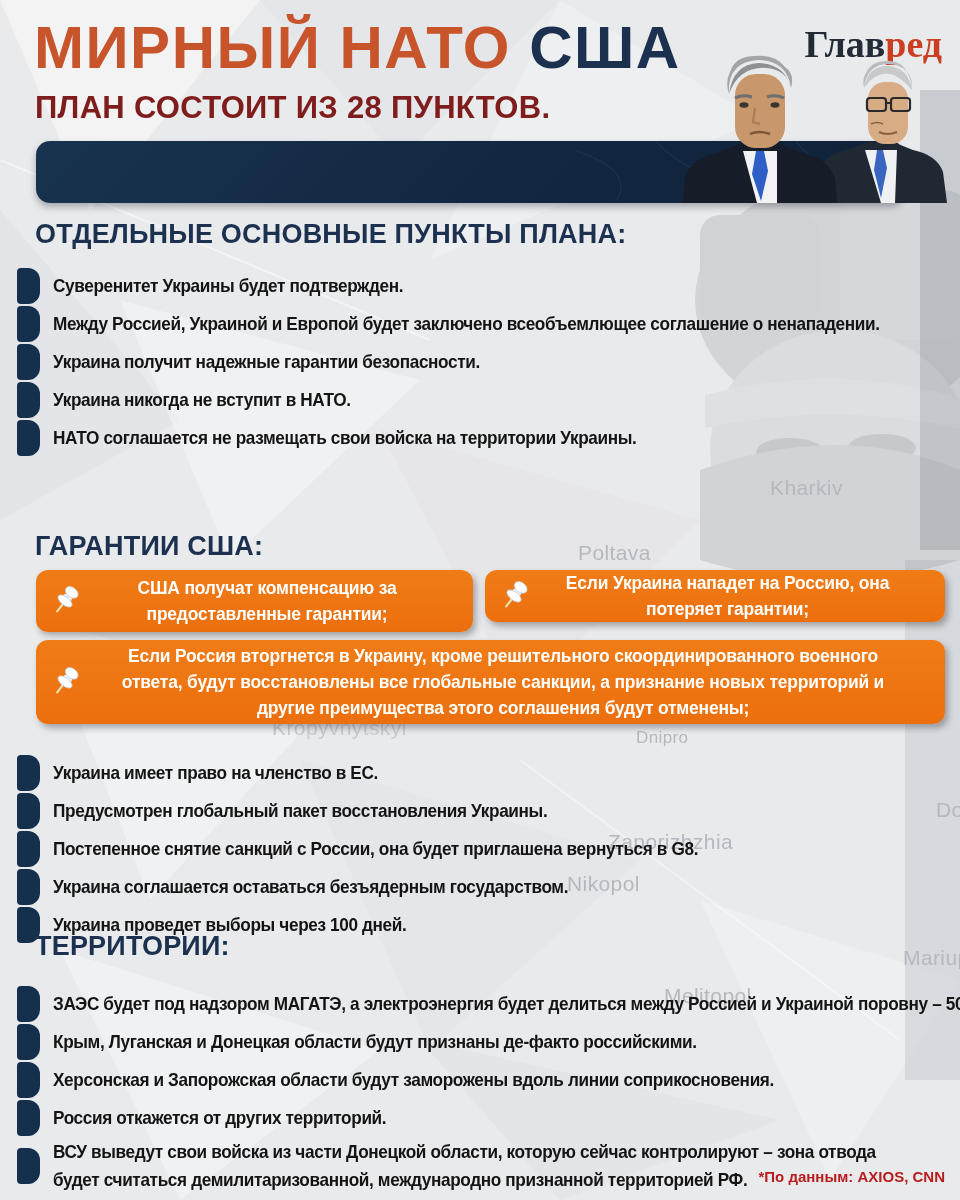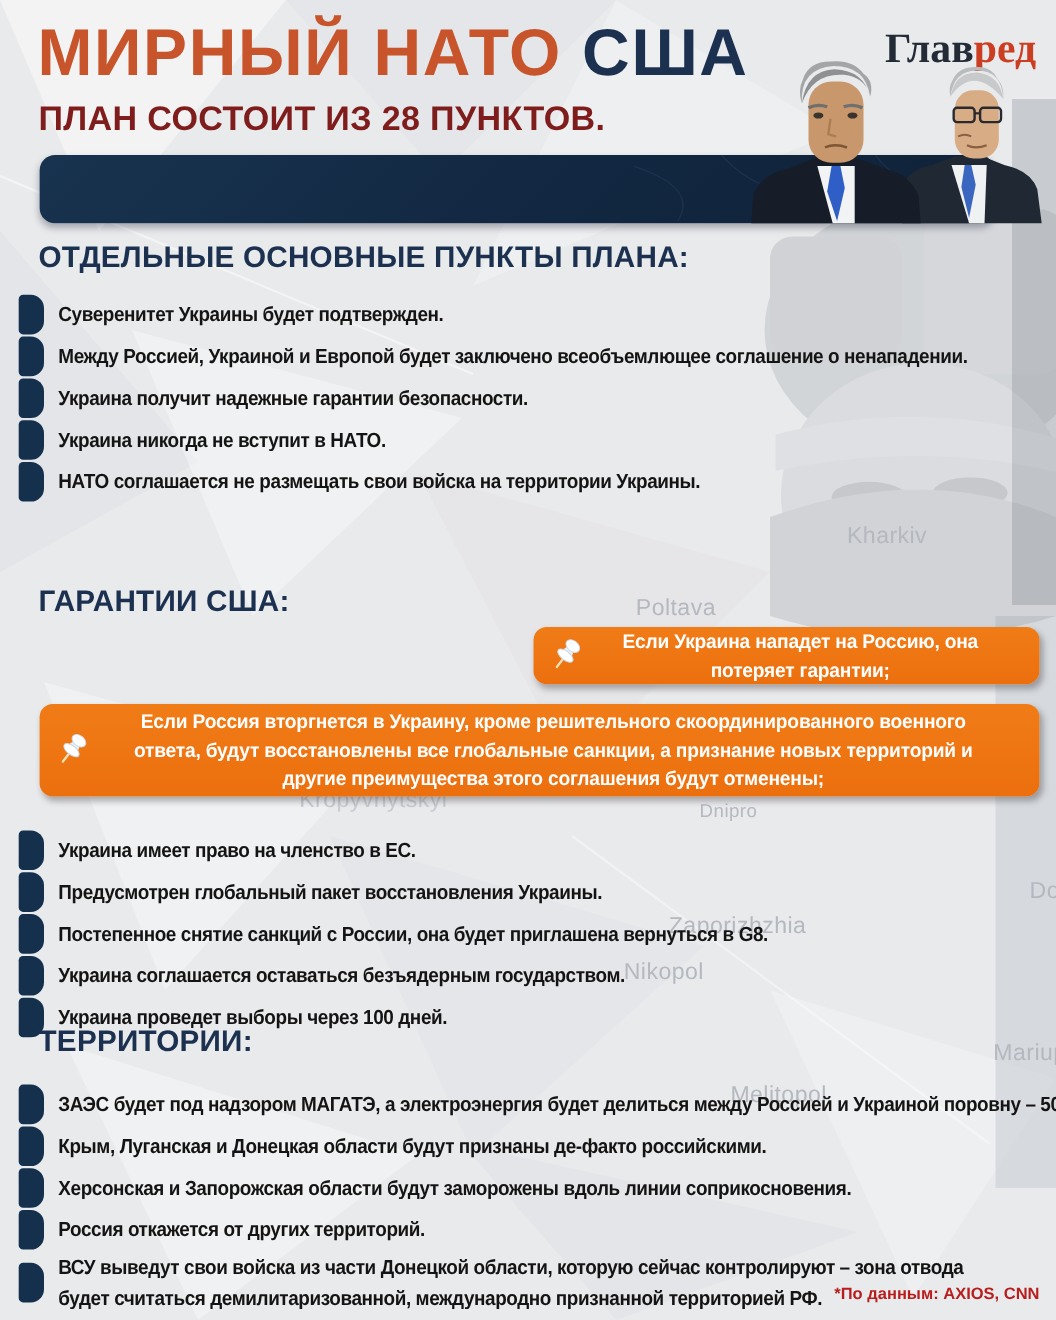--- a/index.html
+++ b/index.html
@@ -174,20 +174,34 @@
         <span class="li-text one-line">Украина никогда не вступит в НАТО.</span>
       </li>
     <li>
         <span class="pill"></span>
         <span class="li-text one-line">НАТО соглашается не размещать свои войска на территории Украины.</span>
       </li>
   </ul>
 
   <div class="sec-head" style="top:531px;">ГАРАНТИИ США:</div>
 
+  <div class="obox" style="left:36px;top:570px;width:437px;height:62px;">
+    <span class="pin">
+      <svg width="42" height="42" viewBox="0 0 48 48">
+          <g transform="rotate(38 24 24)">
+        <rect x="23" y="25" width="2.4" height="15" rx="1.2" fill="#efe3b4"></rect>
+        <path d="M17,24 L20.5,13.5 L27.5,13.5 L31,24 Z" fill="#e9eff6"></path>
+        <ellipse cx="24" cy="24" rx="9.5" ry="4.6" fill="#ffffff" stroke="#c9d6e2" stroke-width="1"></ellipse>
+        <ellipse cx="24" cy="11.5" rx="8" ry="5.5" fill="#ffffff" stroke="#cdd9e4" stroke-width="1"></ellipse>
+        <ellipse cx="21.5" cy="10" rx="3" ry="1.8" fill="#f6fafd"></ellipse>
+      </g>
+        </svg>
+    </span>
+    <span class="otext">США получат компенсацию за предоставленные гарантии;</span>
+  </div>
 
   <div class="obox" style="left:485px;top:570px;width:460px;height:52px;">
     <span class="pin">
       <svg width="42" height="42" viewBox="0 0 48 48">
           <g transform="rotate(38 24 24)">
         <rect x="23" y="25" width="2.4" height="15" rx="1.2" fill="#efe3b4"></rect>
         <path d="M17,24 L20.5,13.5 L27.5,13.5 L31,24 Z" fill="#e9eff6"></path>
         <ellipse cx="24" cy="24" rx="9.5" ry="4.6" fill="#ffffff" stroke="#c9d6e2" stroke-width="1"></ellipse>
         <ellipse cx="24" cy="11.5" rx="8" ry="5.5" fill="#ffffff" stroke="#cdd9e4" stroke-width="1"></ellipse>
         <ellipse cx="21.5" cy="10" rx="3" ry="1.8" fill="#f6fafd"></ellipse>

